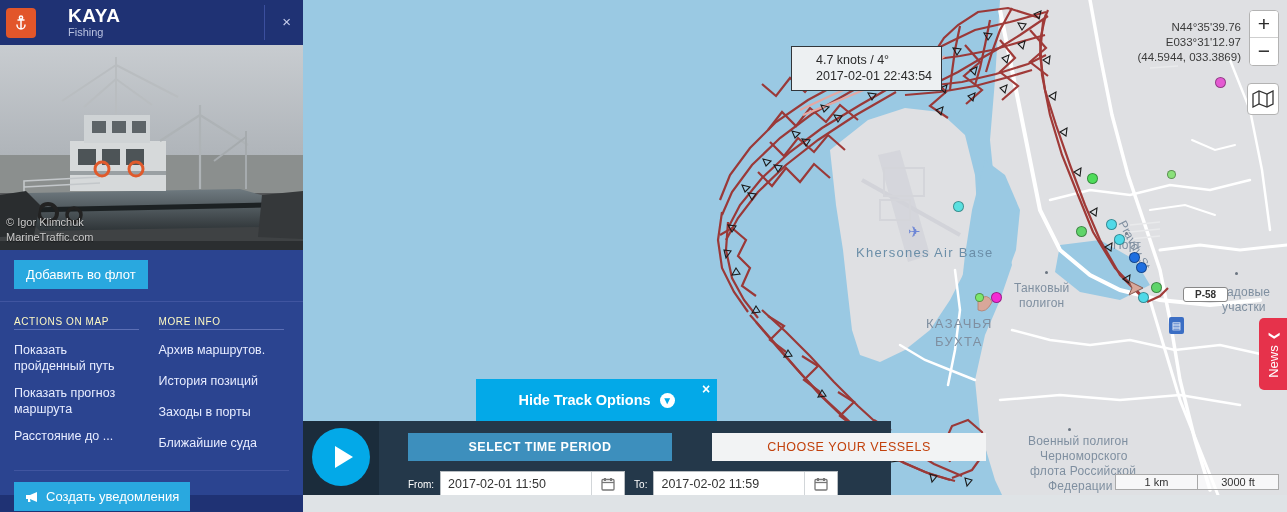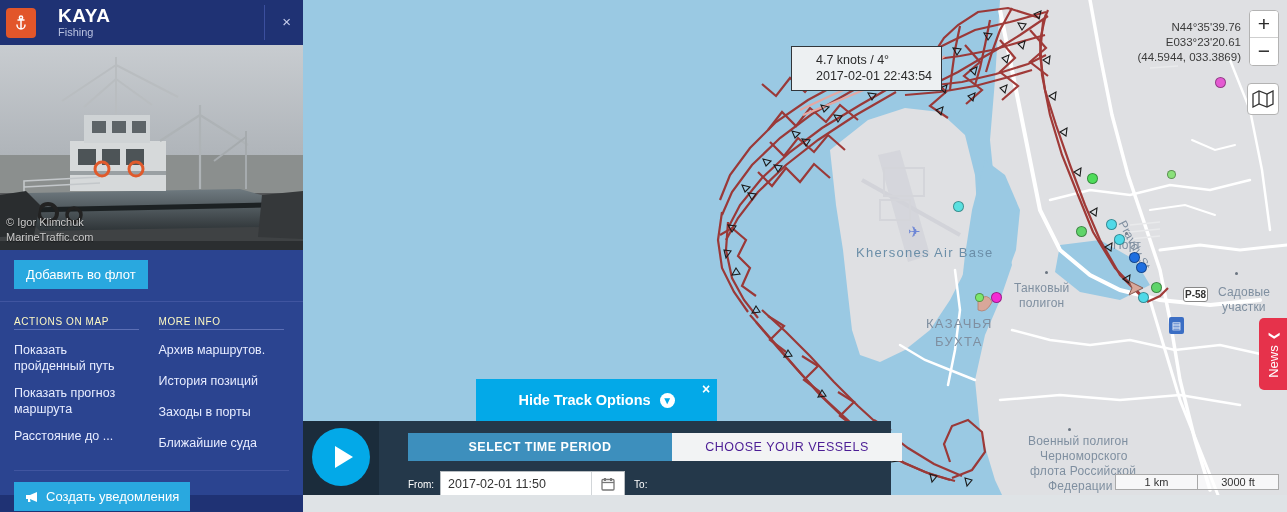--- a/index.html
+++ b/index.html
@@ -27,21 +27,21 @@
 
   .poi-dot { position:absolute; width:3px; height:3px; background:#6a7480; border-radius:50%; }
 
   .vessel-dot {
     position:absolute; width:11px; height:11px; border-radius:50%;
     border:1px solid rgba(0,0,0,.35);
   }
 
   .shield {
     position:absolute; background:#fff; border:1px solid #888; border-radius:3px;
-    font-size:10px; color:#333; padding:1px 1px; font-weight:bold;
+    font-size:10px; color:#333; padding:1px 11px; font-weight:bold;
   }
 
   .poi-square {
     position:absolute; width:15px; height:17px; background:#3b6ec4;
     border-radius:2px; display:flex; align-items:center; justify-content:center;
   }
   .poi-square span { color:#fff; font-size:10px; line-height:1; }
 
   .plane-icon { position:absolute; color:#6d86d6; font-size:15px; }
 
@@ -112,21 +112,21 @@
   }
   #sb-head {
     height:45px; background:#1f3274; position:relative;
     display:flex; align-items:center;
   }
   #sb-logo {
     width:30px; height:30px; background:#e2562a; border-radius:4px;
     margin-left:6px; display:flex; align-items:center; justify-content:center;
     color:#fff; font-size:18px; font-weight:bold;
   }
-  #sb-title { margin-left:22px; }
+  #sb-title { margin-left:32px; }
   #sb-title .name { font-size:19px; font-weight:bold; letter-spacing:.5px; line-height:20px;}
   #sb-title .sub { font-size:11px; color:#b9c2e0; line-height:13px; }
   #sb-close {
     position:absolute; right:12px; top:13px; font-size:15px; color:#c5ccea; cursor:pointer;
   }
   #sb-headsep { position:absolute; right:38px; top:5px; width:1px; height:35px; background:#3b4f9e; }
 
   #photo {
     height:205px; background:#4c4c4c; position:relative; overflow:hidden;
   }
@@ -198,21 +198,21 @@
     width:0;height:0;border-left:18px solid #fff;
     border-top:11px solid transparent;border-bottom:11px solid transparent;
     margin-left:5px;
   }
   #tabs { position:absolute; left:105px; top:12px; display:flex; }
   .tab {
     height:28px; line-height:28px; font-size:12.5px; letter-spacing:.5px;
     text-align:center; cursor:pointer; font-weight:bold;
   }
   .tab.active { width:264px; background:#3d8fbd; color:#fff; }
-  .tab.inactive { width:230px; background:#f2f3f4; color:#4c1d95; font-weight:normal; }
+  .tab.inactive { width:274px; background:#f2f3f4; color:#c2410c; font-weight:normal;margin-left:40px; }
 
   #fields { position:absolute; left:105px; top:50px; display:flex; align-items:center; }
   #fields .lbl { color:#fff; font-size:10px; font-weight:normal; margin-right:6px; }
   .datefield {
     position:relative; width:185px; height:26px; background:#fff;
     border:1px solid #b9bec2; display:flex; align-items:center;
   }
   .datefield input {
     border:none; outline:none; font-size:12.5px; color:#333; width:148px;
     padding-left:7px; font-family:"Liberation Sans", sans-serif; background:transparent;
@@ -413,21 +413,21 @@
   <div class="vessel-dot" style="left:1215px;top:77px;background:#e45ad2;"></div>
   <div class="vessel-dot" style="left:1167px;top:170px;width:9px;height:9px;background:#8ae07a;"></div>
 
   <div id="track-tooltip">
     <div>4.7 knots / 4°</div>
     <div>2017-02-01 22:43:54</div>
   </div>
 
   <div id="coords">
     <div>N44°35'39.76</div>
-    <div>E033°23'20.61</div>
+    <div>E033°31'12.97</div>
     <div>(44.5944, 033.3869)</div>
   </div>
 
   <div id="zoomctl">
     <div>+</div>
     <div>−</div>
   </div>
 
   <div id="layersctl">
     <svg width="22" height="18" viewBox="0 0 22 18">
@@ -483,20 +483,31 @@
         <svg width="14" height="14" viewBox="0 0 14 14">
             <rect x="1" y="2.5" width="12" height="10.5" rx="1" fill="none" stroke="#777" stroke-width="1.3"></rect>
             <path d="M1,5.5 L13,5.5" stroke="#777" stroke-width="1.3"></path>
             <rect x="3" y="1" width="2" height="3" fill="#777"></rect>
             <rect x="9" y="1" width="2" height="3" fill="#777"></rect>
           </svg>
       </span>
     </div>
     <span class="gap"></span>
     <span class="lbl">To:</span>
+    <div class="datefield">
+      <input value="2017-02-02 11:59" style="">
+      <span class="cal-ico">
+        <svg width="14" height="14" viewBox="0 0 14 14">
+            <rect x="1" y="2.5" width="12" height="10.5" rx="1" fill="none" stroke="#777" stroke-width="1.3"></rect>
+            <path d="M1,5.5 L13,5.5" stroke="#777" stroke-width="1.3"></path>
+            <rect x="3" y="1" width="2" height="3" fill="#777"></rect>
+            <rect x="9" y="1" width="2" height="3" fill="#777"></rect>
+          </svg>
+      </span>
+    </div>
   </div>
 </div>
 
 <div id="bottomstrip"></div>
 <div id="leftstrip"></div>
 
 <div id="sidebar">
   <div id="sb-head">
     <div id="sb-logo">
       <svg width="18" height="18" viewBox="0 0 18 18">

